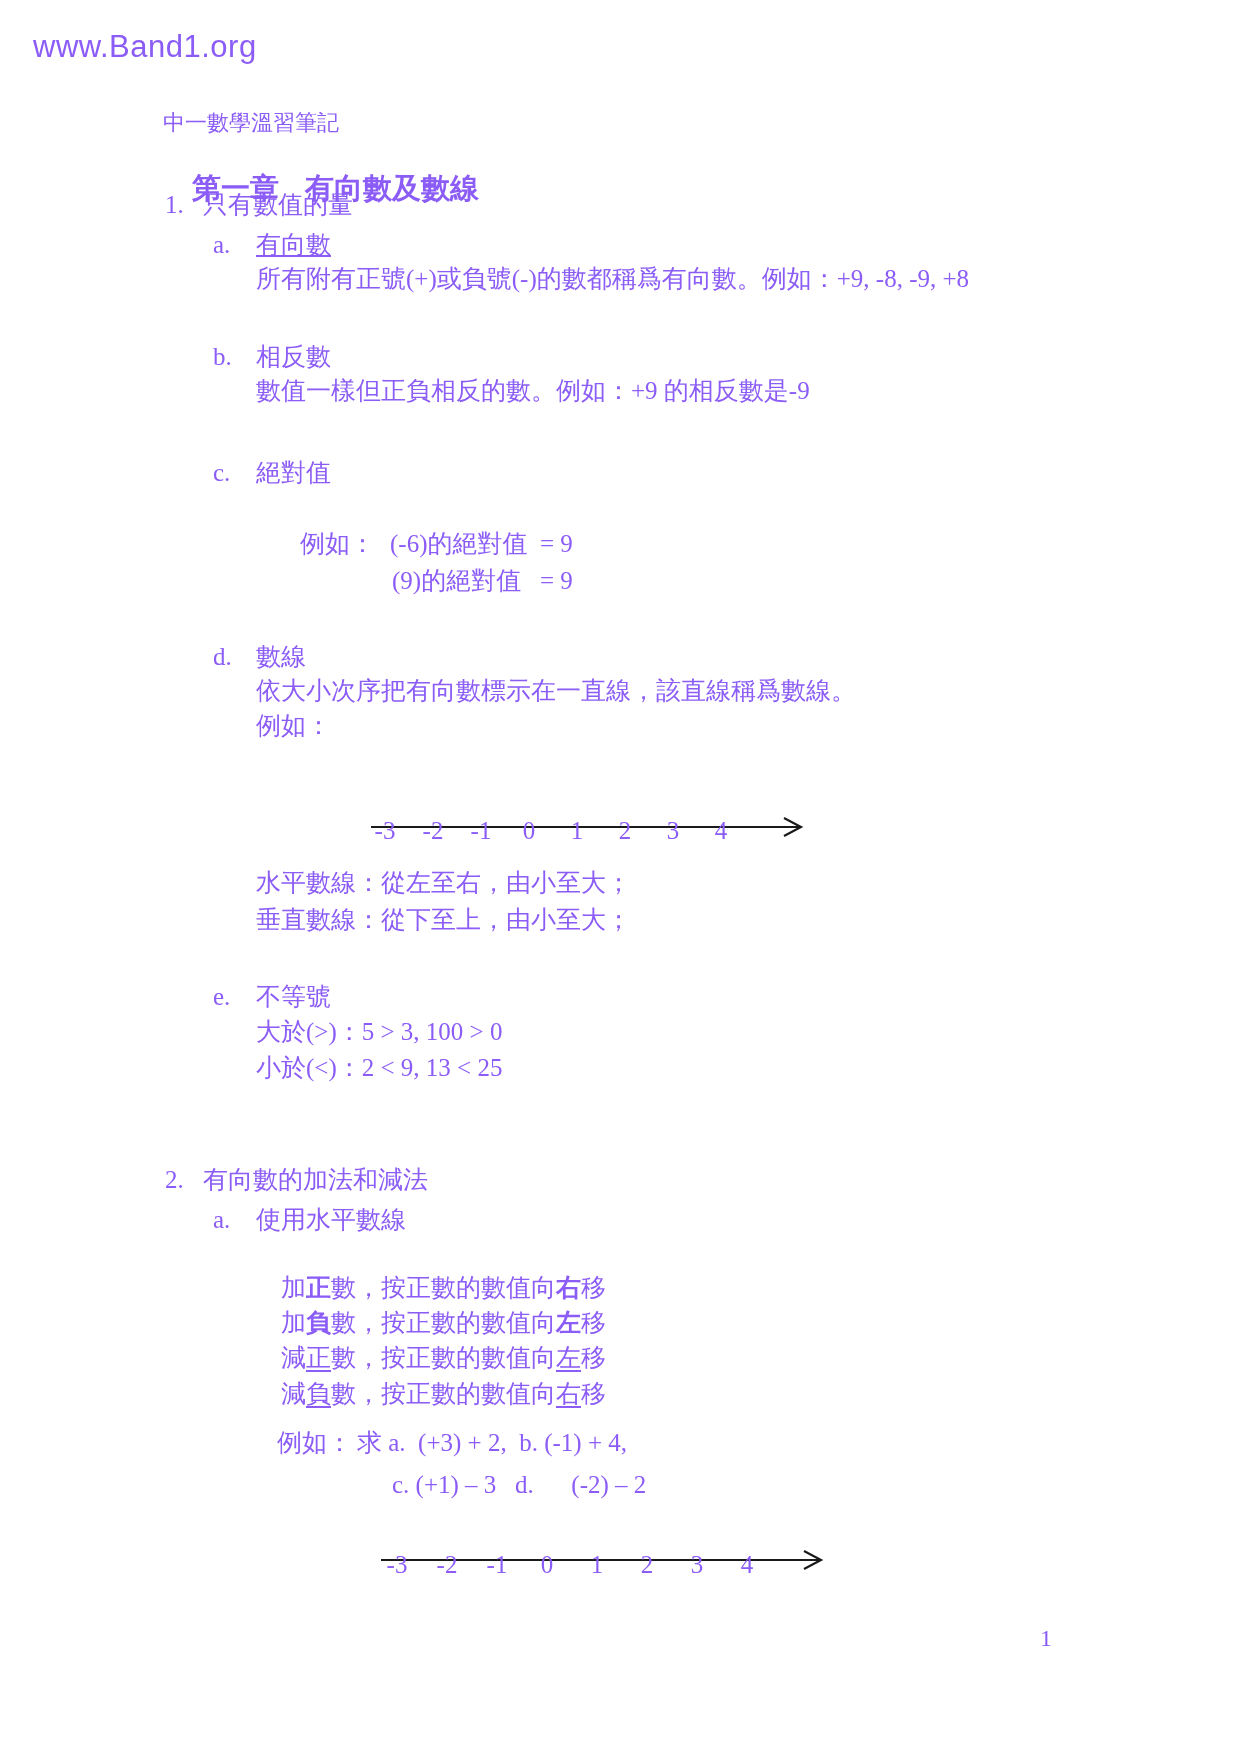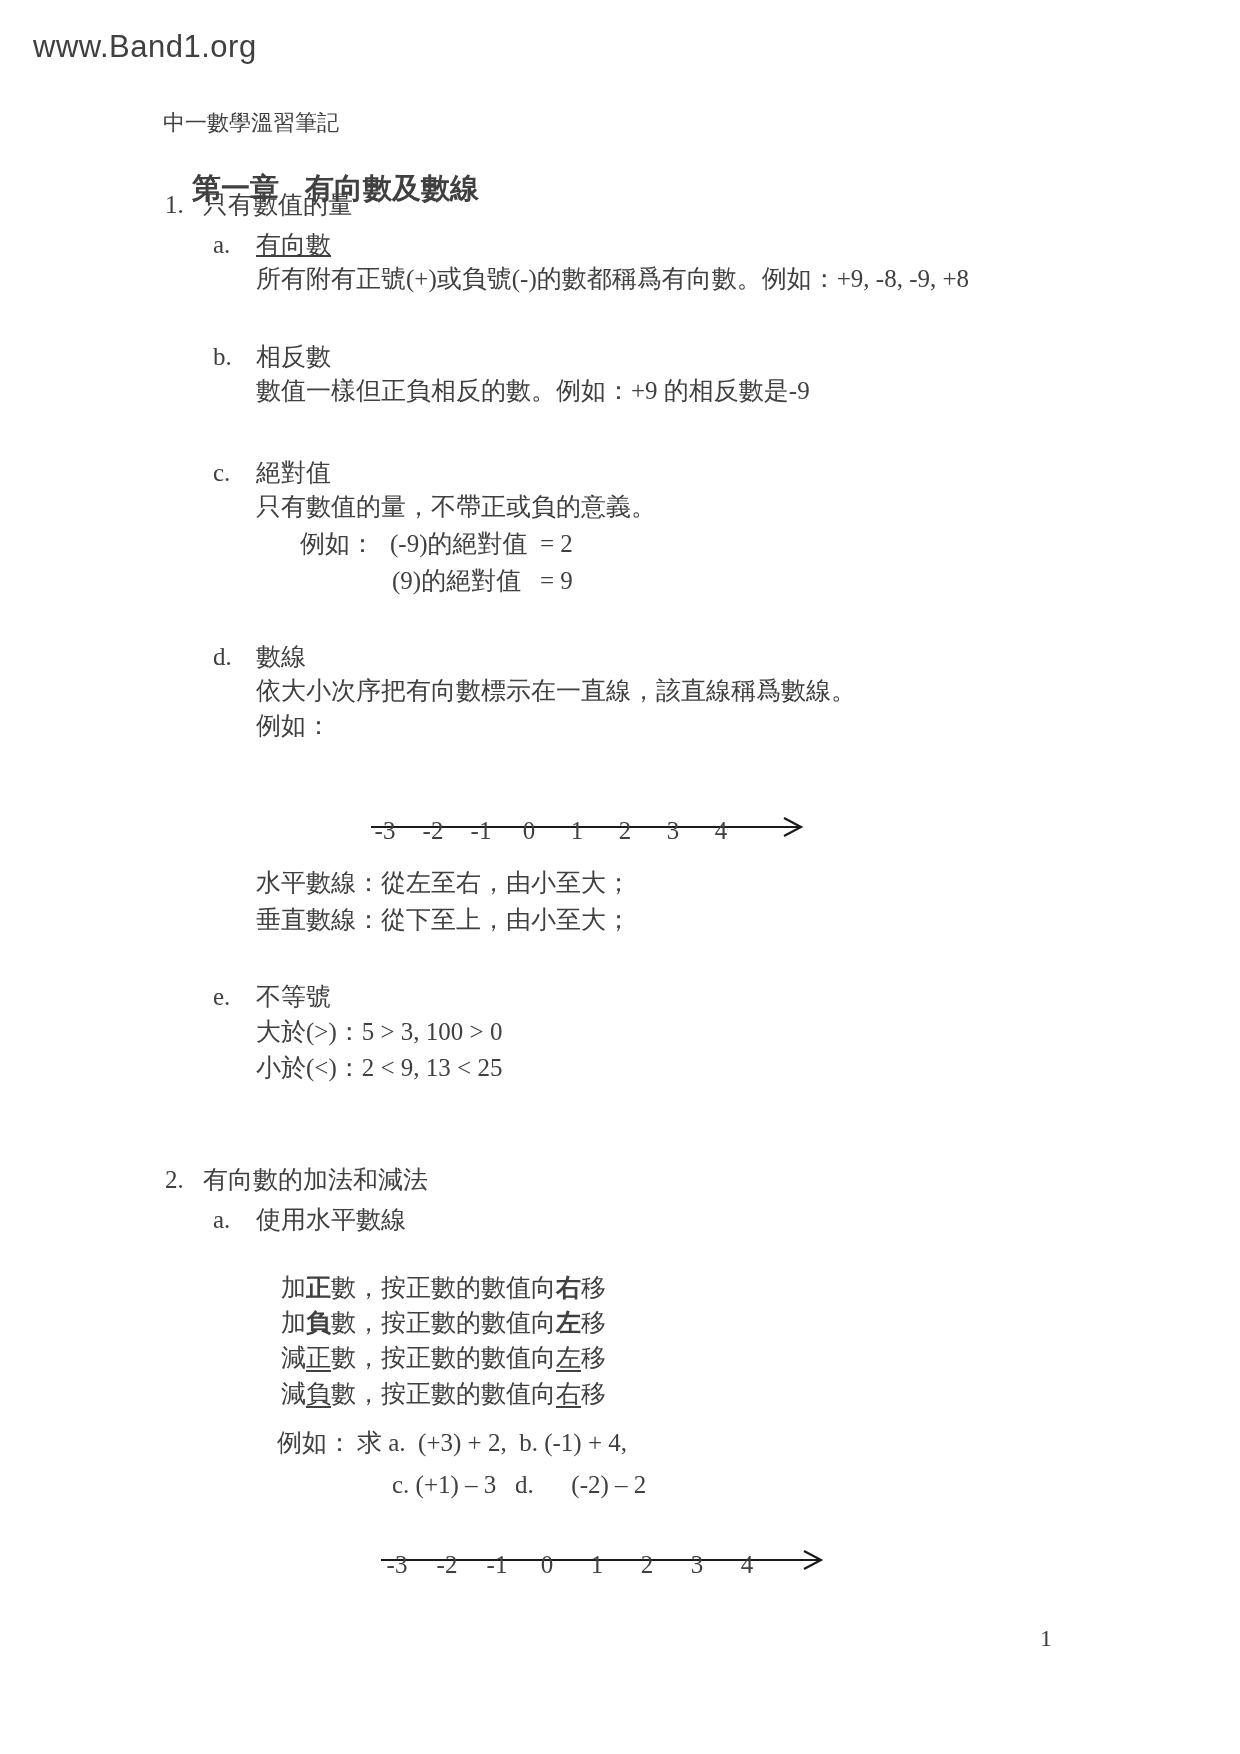--- a/index.html
+++ b/index.html
@@ -1,21 +1,21 @@
 <!DOCTYPE html>
 <html><head>
 <meta charset="utf-8">
 <style>
   html,body{margin:0;padding:0;background:#e8e8e8;}
   .page{
     position:relative;
     width:1240px;height:1754px;
     margin:0 auto;
     background:#ffffff;
-    color:#404040;
+    color:#8b5cf6;
     font-family:"Liberation Serif","DejaVu Serif",serif;
     overflow:hidden;
   }
   .abs{position:absolute;white-space:pre;line-height:1.22;}
   .sans{font-family:"Liberation Sans","DejaVu Sans",sans-serif;}
   .site{font-size:31px;letter-spacing:0.5px;}
   .docheader{font-size:22px;}
   .chapter{font-size:29px;font-weight:bold;text-align:center;}
   .chapter .gap{display:inline-block;width:26px;}
   .body-t{font-size:25px;}
@@ -44,23 +44,22 @@
   <div class="abs body-t" style="left:213px;top:230px;">a.</div>
   <div class="abs body-t" style="left:256px;top:230px;text-decoration:underline;">有向數</div>
   <div class="abs body-t" style="left:256px;top:264px;">所有附有正號(+)或負號(-)的數都稱爲有向數。例如：+9, -8, -9, +8</div>
 
   <div class="abs body-t" style="left:213px;top:342px;">b.</div>
   <div class="abs body-t" style="left:256px;top:342px;">相反數</div>
   <div class="abs body-t" style="left:256px;top:376px;">數值一樣但正負相反的數。例如：+9 的相反數是-9</div>
 
   <div class="abs body-t" style="left:213px;top:458px;">c.</div>
   <div class="abs body-t" style="left:256px;top:458px;">絕對值</div>
-  <div class="abs body-t" style="left:256px;top:492px;">只有數值的量，不帶正或負的意義。</div>
   <div class="abs body-t" style="left:300px;top:529px;">例如：</div>
-  <div class="abs body-t" style="left:390px;top:529px;">(-9)的絕對值  = 2</div>
+  <div class="abs body-t" style="left:390px;top:529px;">(-6)的絕對值  = 9</div>
   <div class="abs body-t" style="left:392px;top:566px;">(9)的絕對值   = 9</div>
 
   <div class="abs body-t" style="left:213px;top:642px;">d.</div>
   <div class="abs body-t" style="left:256px;top:642px;">數線</div>
   <div class="abs body-t" style="left:256px;top:676px;">依大小次序把有向數標示在一直線，該直線稱爲數線。</div>
   <div class="abs body-t" style="left:256px;top:711px;">例如：</div>
 
   <div class="abs" style="left:355px;top:795px;">
     <svg width="435" height="24" viewBox="0 0 435 24">
       <line x1="0" y1="12" x2="428" y2="12" stroke="#1a1a1a" stroke-width="2.2"></line>

